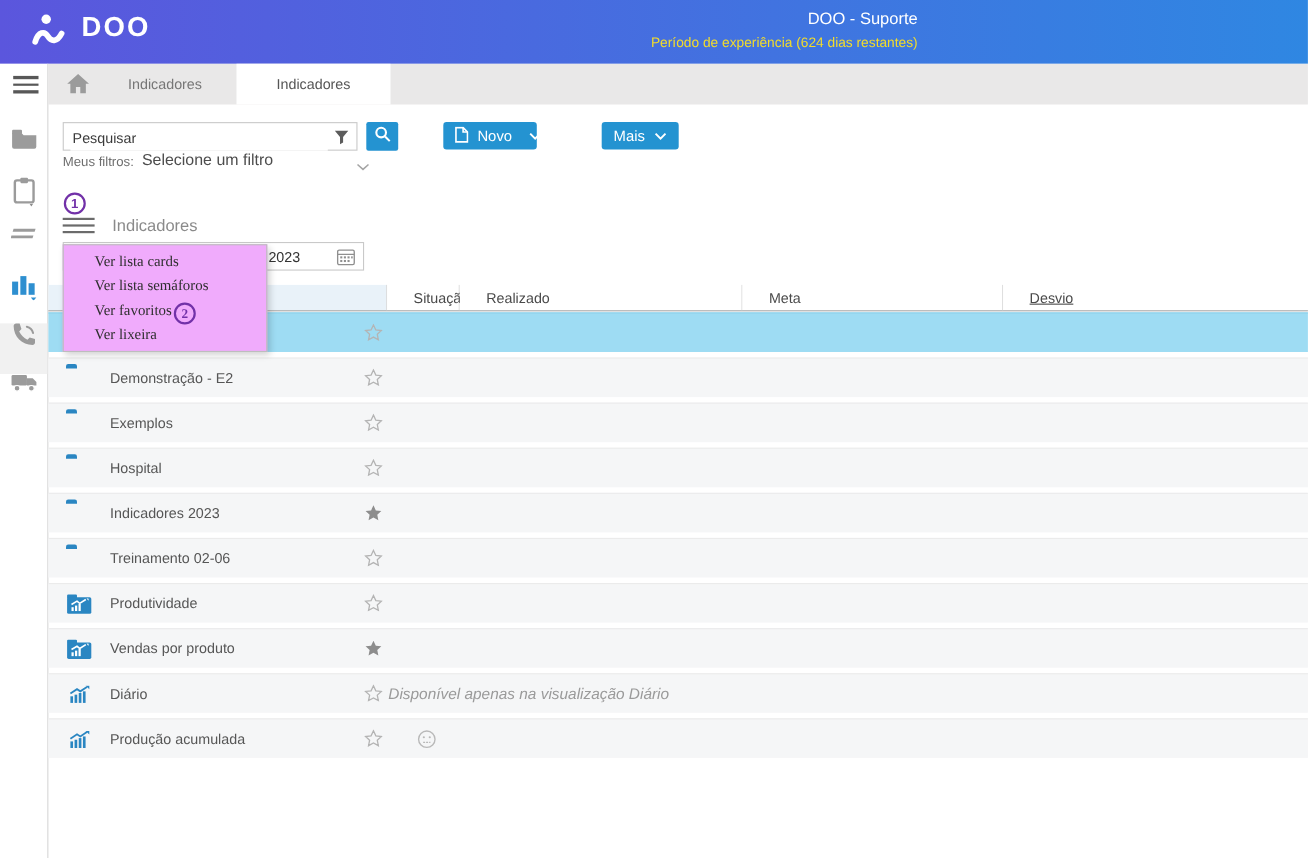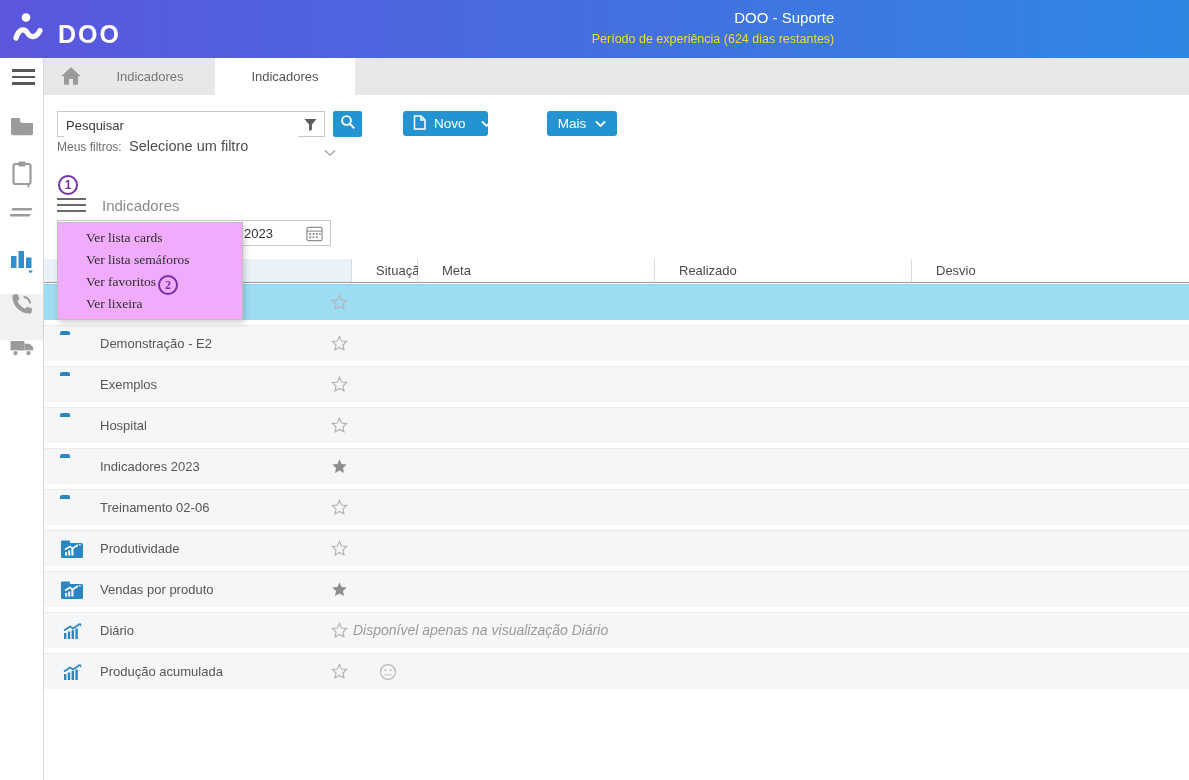--- a/index.html
+++ b/index.html
@@ -3,21 +3,21 @@
 <meta charset="utf-8">
 <style>
   html,body{margin:0;padding:0;}
   body{width:1189px;height:780px;position:relative;overflow:hidden;
        font-family:"Liberation Sans",sans-serif;background:#fff;color:#555;}
   .abs{position:absolute;}
 
   
   .topbar{left:0;top:0;width:1189px;height:58px;
           background:linear-gradient(90deg,var(--gradient_left,#5b56dd),var(--gradient_right,#2f87e2));}
-  .logo{left:12px;top:11px;display:flex;align-items:flex-end;gap:10px;}
+  .logo{left:28px;top:11px;display:flex;align-items:flex-start;gap:10px;}
   .logo-text{color:#fff;font-size:25px;font-weight:bold;letter-spacing:2px;}
   .hdr-center{left:713px;top:9px;transform:translateX(-50%);text-align:right;white-space:nowrap;}
   .hdr-title{color:#fff;font-size:15px;}
   .hdr-sub{color:var(--subtitle_color,#f2dc2b);font-size:12.5px;margin-top:6px;}
 
   
   .tabbar{left:44px;top:58px;width:1145px;height:37px;background:#e9e8e8;}
   .home-btn{left:60px;top:66px;width:22px;height:20px;}
   .tab{height:37px;display:flex;align-items:center;justify-content:center;
        font-size:13px;color:#767676;}
@@ -61,21 +61,21 @@
 
   .date-box{left:57px;top:220px;width:274px;height:26px;border:1px solid #c9c9c9;box-sizing:border-box;background:#fff;}
   .date-val{position:absolute;left:186px;top:5px;font-size:13px;color:#333;}
   .date-cal{position:absolute;right:7px;top:4px;}
 
   
   .thead{left:44px;top:259px;width:1145px;height:24px;display:flex;border-bottom:1px solid #9a9a9a;box-sizing:border-box;}
   .th{height:100%;box-sizing:border-box;border-right:1px solid #dcdcdc;font-size:13px;color:#4a4a4a;
       display:flex;align-items:center;padding-left:24px;background:#fff;}
   .th:first-child{background:#e9f2f9;}
-  .th:last-child{border-right:0;}
+  .th:last-child{border-right:0;text-decoration:underline;}
 
   .row{position:absolute;left:44px;width:1145px;height:36px;background:#f5f6f7;border-top:1px solid #ebebeb;box-sizing:border-box;}
   .row.selected{background:var(--selected_row,#9edcf3);border-top:1px solid #8ccfe9;}
   .row .r-icon{position:absolute;left:16px;top:8px;}
   .row .r-icon.small{left:18px;top:10px;}
   .row .r-name{position:absolute;left:56px;top:10px;font-size:13px;color:#565656;}
   .row .r-star{position:absolute;left:287px;top:9px;}
   .row .r-note{position:absolute;left:309px;top:9px;font-size:14px;font-style:italic;color:#9a9a9a;}
   .row .r-face{position:absolute;left:335px;top:9px;}
 
@@ -267,22 +267,22 @@
           <rect x="7" y="12" width="2" height="2"></rect>
           <rect x="10.5" y="12" width="2" height="2"></rect>
       </g>
     </svg>
   </span>
 </div>
 
 <div class="abs thead">
     <div class="th" style="width: 308px;"></div>
     <div class="th" style="width: 66px;">Situação</div>
+    <div class="th" style="width: 257px;">Realizado</div>
     <div class="th" style="width: 237px;">Meta</div>
-    <div class="th" style="width: 257px;">Realizado</div>
     <div class="th" style="width: 277px;">Desvio</div>
   </div>
 <div>
     <div class="row selected" style="top: 284px;">
       <span class="r-star"><svg width="17" height="16" viewBox="0 0 24 23">
           <path d="M12 2 l3.1 6.6 7.2 .8 -5.3 4.9 1.4 7.1 -6.4 -3.5 -6.4 3.5 1.4 -7.1 -5.3 -4.9 7.2 -.8 z" fill="none" stroke="#b4b4b4" stroke-width="1.7"></path>
         </svg></span>
     </div>
     <div class="row" style="top: 325px;">
       <span class="r-icon"><span class="folder"></span></span>

